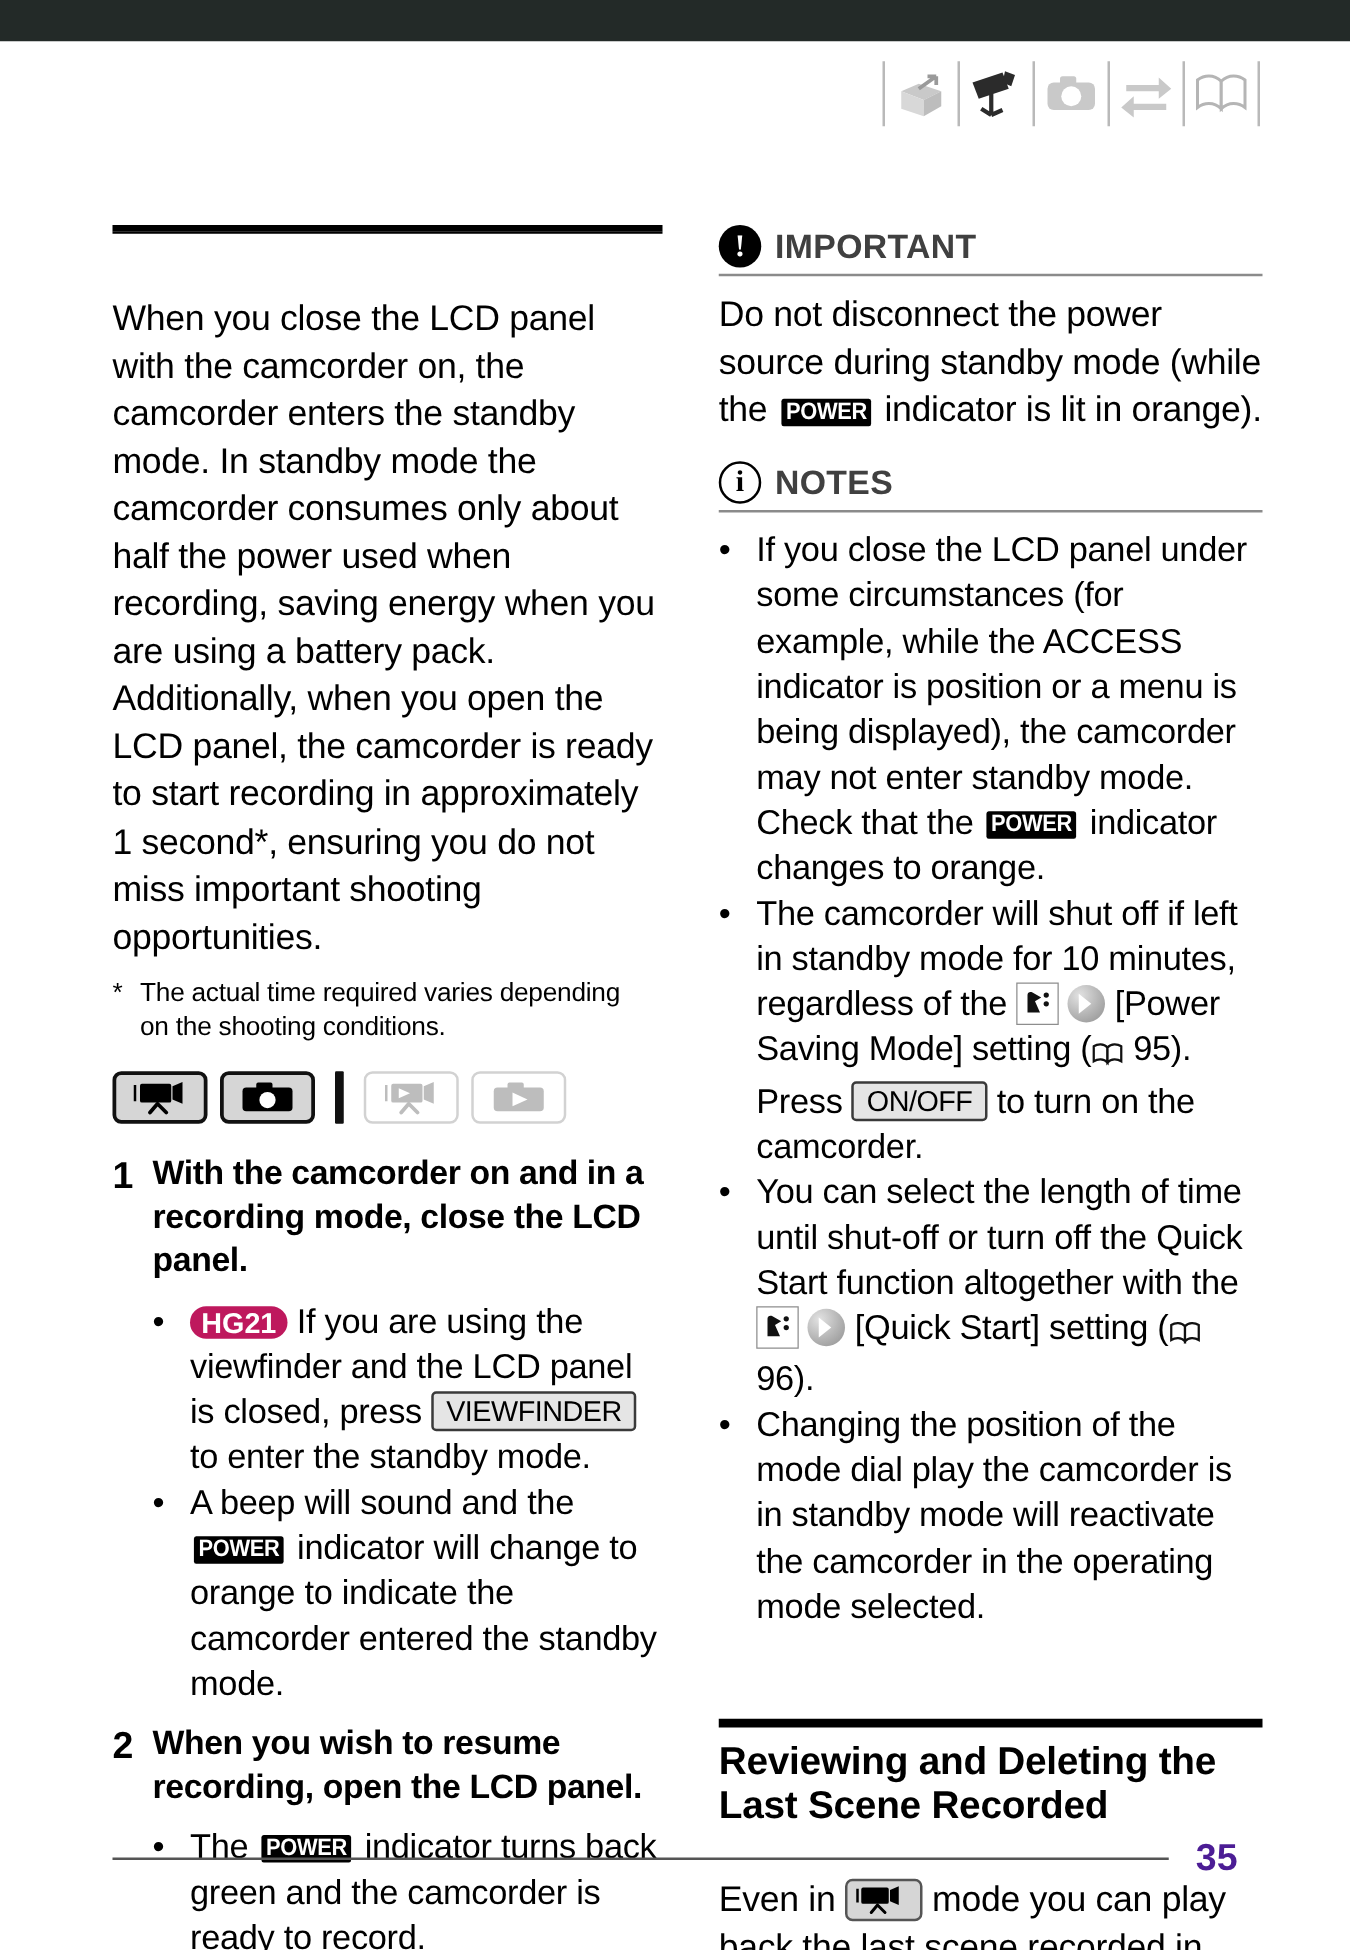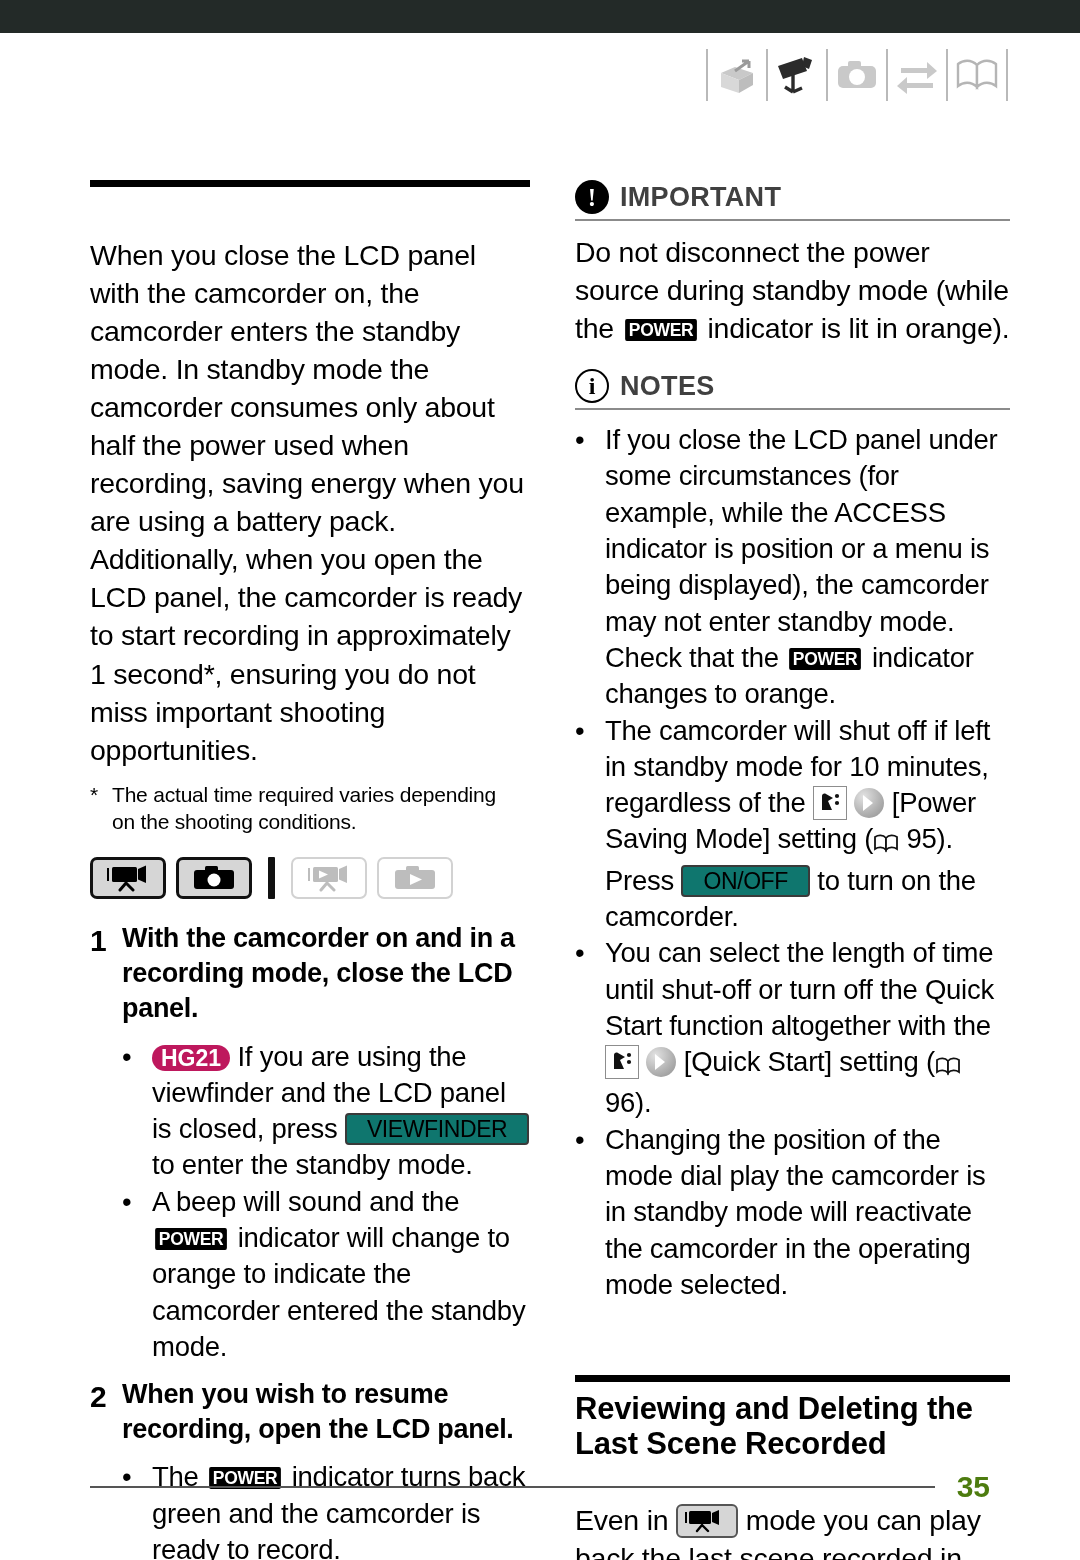--- a/index.html
+++ b/index.html
@@ -76,22 +76,22 @@
   }
   .badge-hg21 {
     display:inline-block; background:#be185d; color:#fff;
     font-family:"Liberation Sans Narrow","Liberation Sans", sans-serif;
     font-weight:bold; font-size:23px; line-height:26px;
     padding:0 9px; border-radius:13px; vertical-align:0px;
     letter-spacing:0px;
   }
   .btn-key {
     display:inline-block; border:2px solid #3a3a3a; border-radius:4px;
-    font-size:23px; line-height:26px; padding:1px 20px; vertical-align:1px;
-    letter-spacing:-0.4px; background:#0f766e;
+    font-size:23px; line-height:26px; padding:1px 10px; vertical-align:1px;
+    letter-spacing:-0.4px; background:#e5e5e5;
   }
   .icon-inline { display:inline-block; vertical-align:-5px; }
 
   .menu-icon-box {
     display:inline-block; width:34px; height:34px; border:1.5px solid #8d8d8d;
     background:#fff; vertical-align:-8px; position:relative;
   }
   .arrow-circle {
     display:inline-block; width:30px; height:30px; border-radius:50%;
     background:radial-gradient(circle at 32% 28%, #e2e2e2 0%, #b3b3b3 55%, #8f8f8f 100%);
@@ -125,21 +125,21 @@
     display:flex; align-items:center; justify-content:center;
     color:#000; font-weight:bold; font-size:24px; line-height:1; font-family:"Liberation Serif", serif;
   }
 
   .note-list .bul { margin-bottom:0px; }
 
   .footer { position:absolute; left:90px; top:1470px; width:900px; display:flex; align-items:center; }
   .footer .frule { flex:1; border-bottom:2px solid #555; }
   .footer .pnum {
     font-family:"Liberation Sans Narrow","Liberation Sans", sans-serif;
-    font-weight:bold; font-size:30px; margin-left:22px; color:#4d7c0f;
+    font-weight:bold; font-size:30px; margin-left:22px; color:#4c1d95;
   }
 </style>
 </head>
 <body>
 
 <div class="topbar"></div>
 
 <div class="header-icons">
   <div class="hsep first"></div>
   <div class="hicon">

